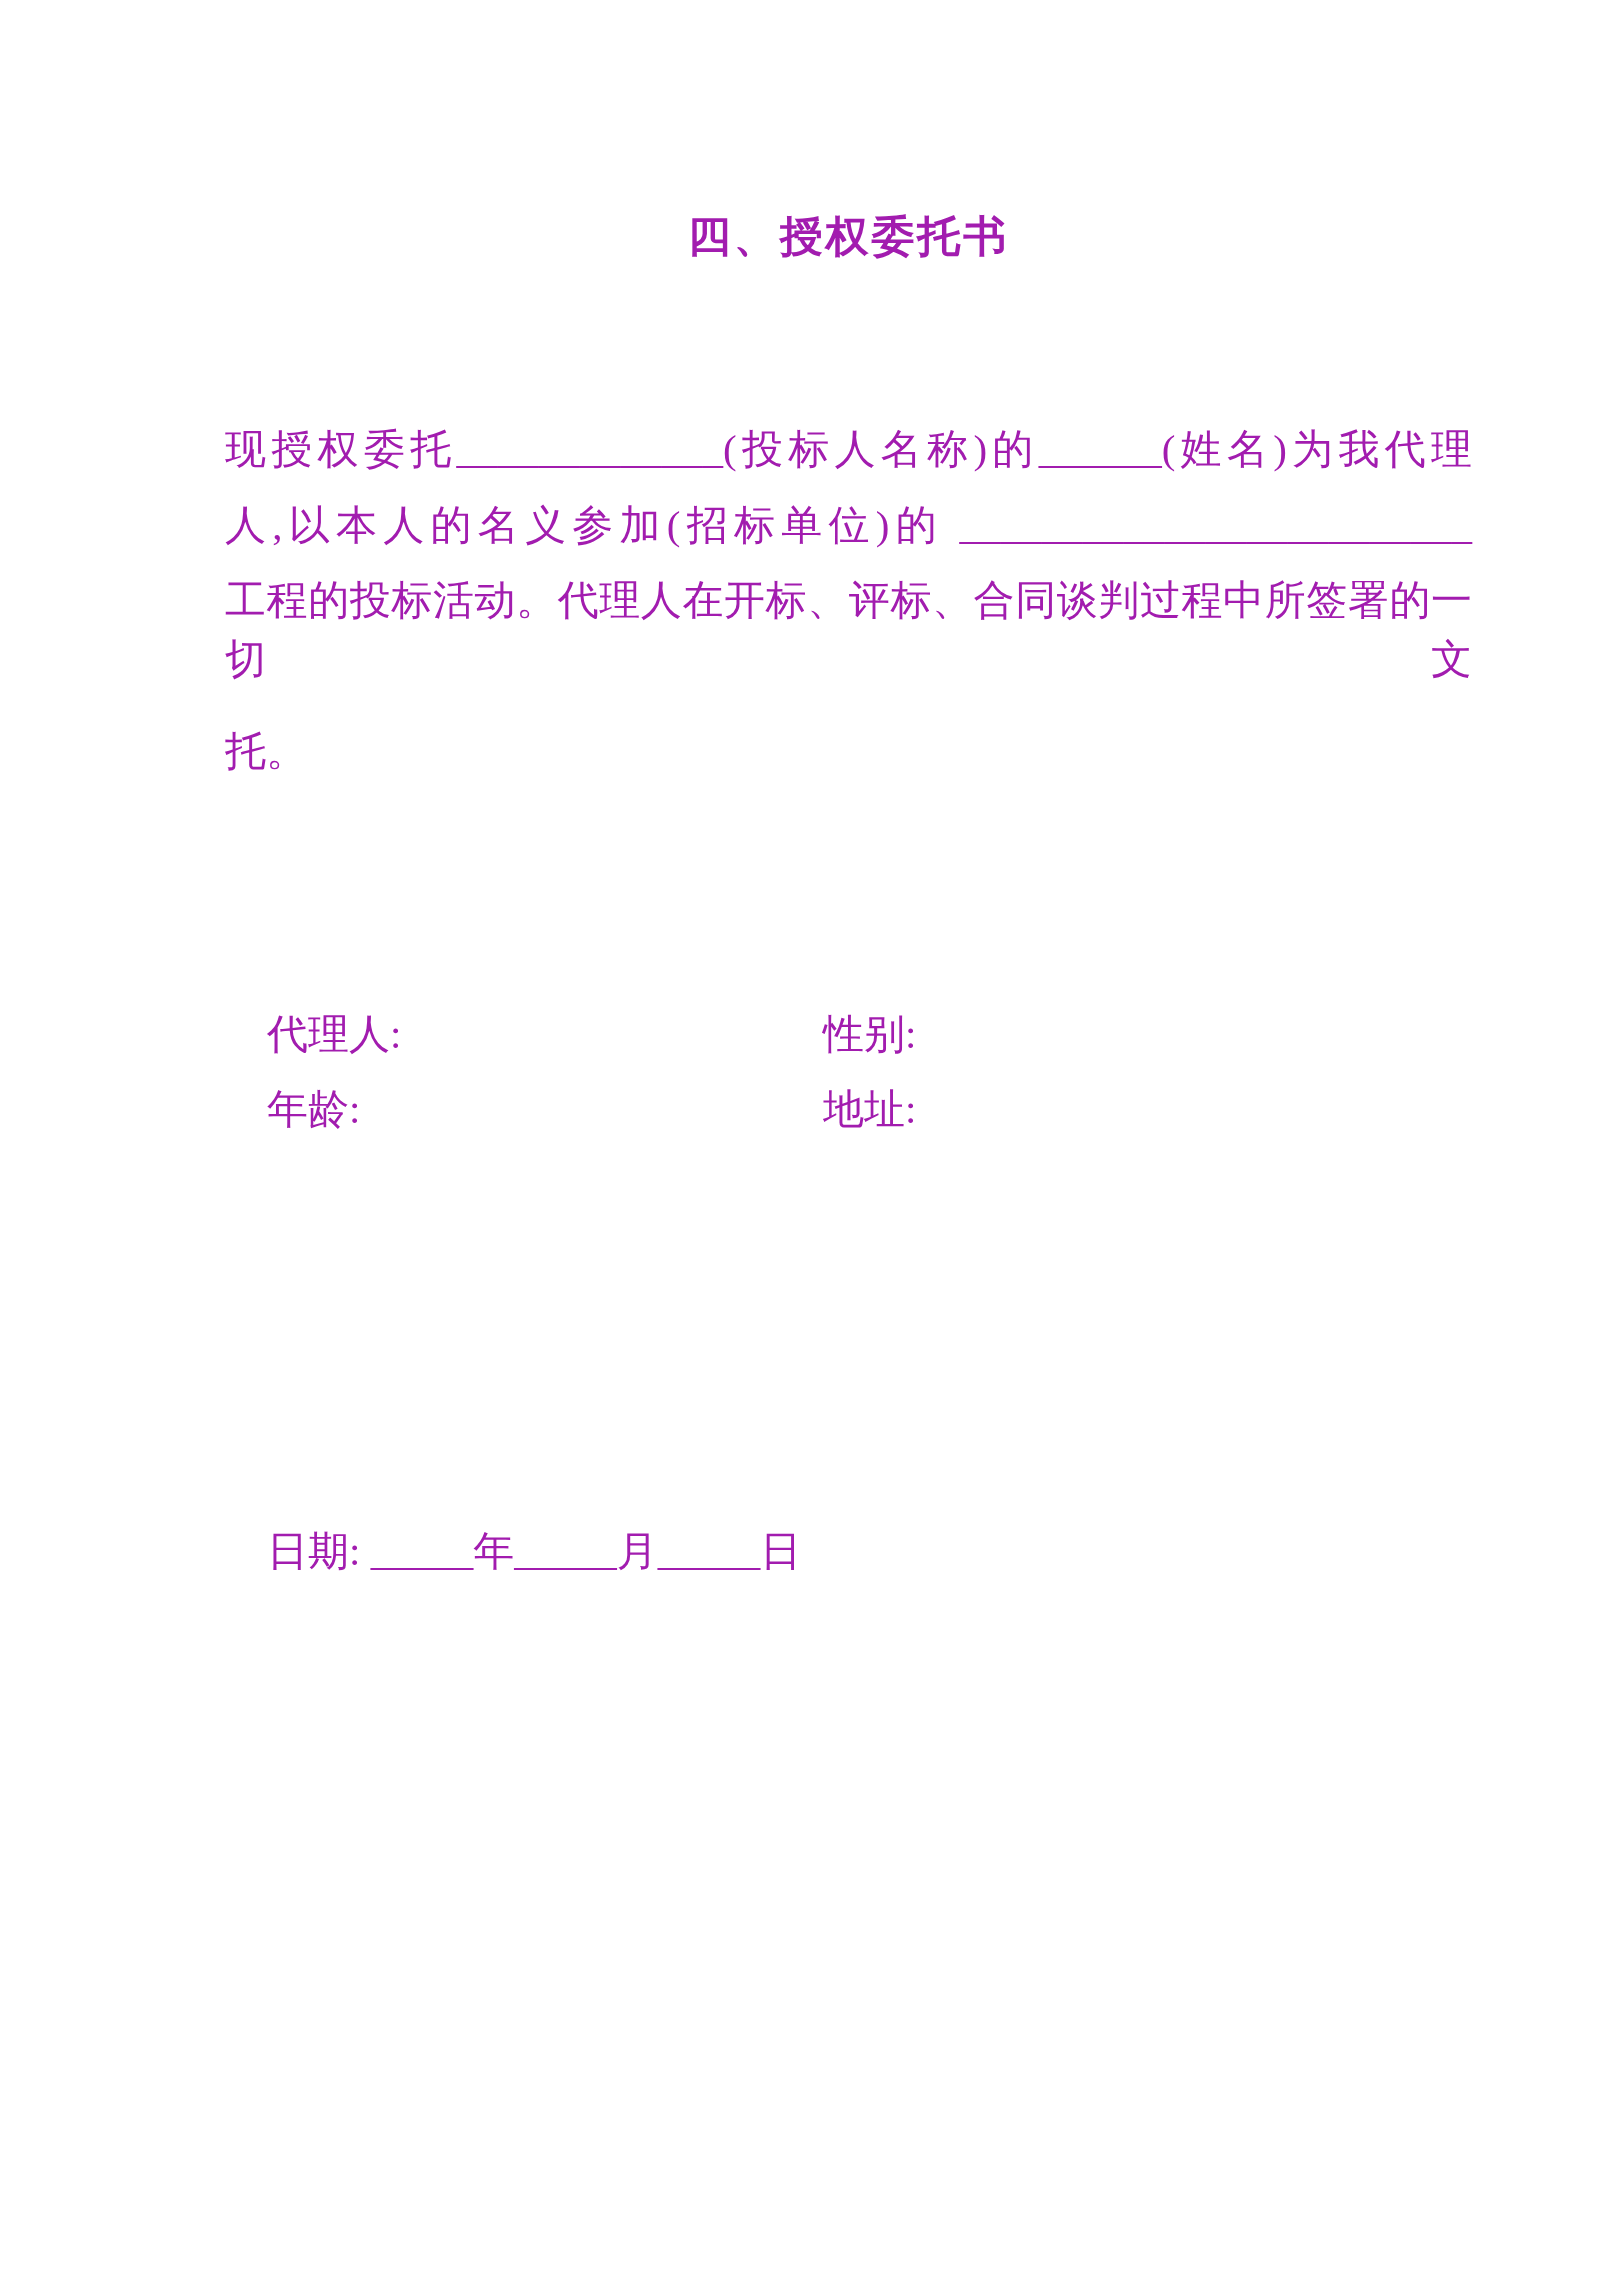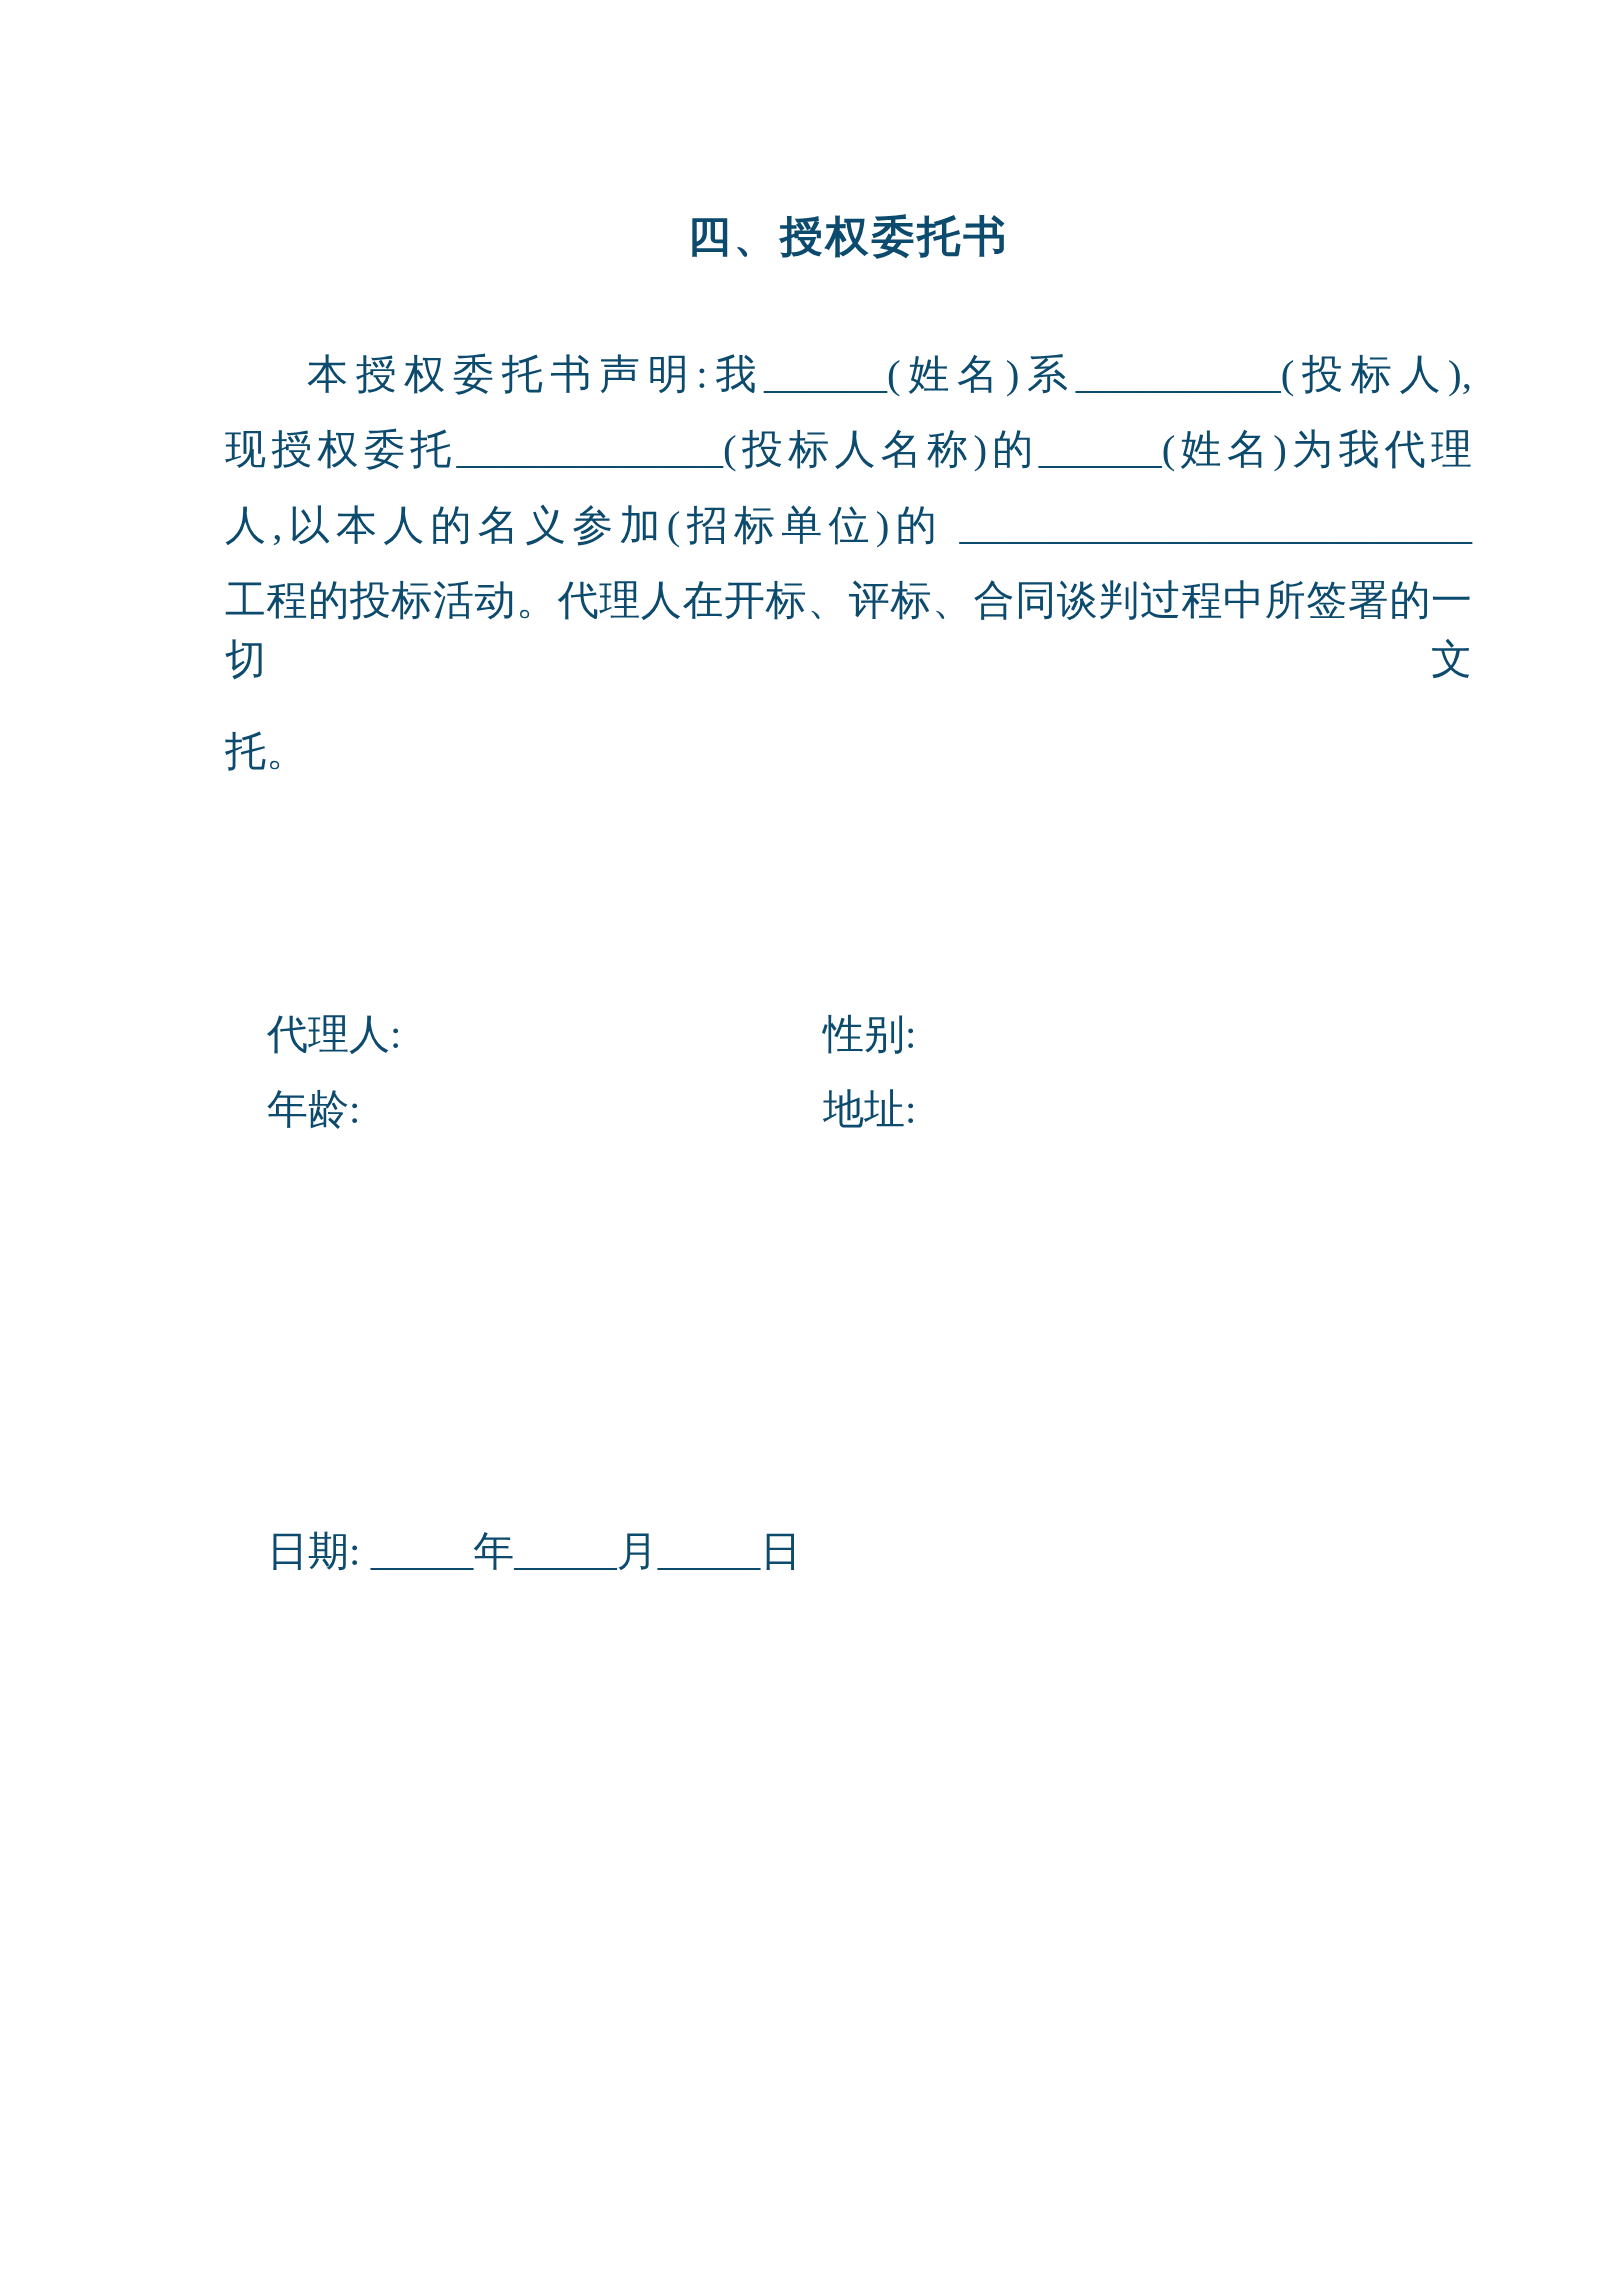--- a/index.html
+++ b/index.html
@@ -5,21 +5,21 @@
   html, body {
     margin: 0;
     padding: 0;
     background: #ffffff;
   }
   .page {
     position: relative;
     width: 1621px;
     height: 1942px;
     background: #ffffff;
-    color: #0c4a6e;
+    color: #a21caf;
     font-family: "Liberation Serif", "DejaVu Serif", serif;
     overflow: hidden;
     border-radius: 26px;
   }
   .doc-title {
     position: absolute;
     top: 208px;
     left: 225px;
     width: 1247px;
     margin: 0;
@@ -62,23 +62,20 @@
     font-size: 25px;
   }
 </style>
 </head>
 <body>
 
 <div class="page">
 
   <h1 class="doc-title">四、授权委托书</h1>
 
-  <div class="pline fill indent" style="top:345px;">
-    <span>本授权委托书声明:我</span><span class="blank">______</span><span>(姓名)系</span><span class="blank">__________</span><span>(投标人),</span>
-  </div>
 
   <div class="pline fill" style="top:420px;">
     <span>现授权委托</span><span class="blank">_____________</span><span>(投标人名称)的</span><span class="blank">______</span><span>(姓名)为我代理</span>
   </div>
 
   <div class="pline fill" style="top:496px;">
     <span>人,以本人的名义参加(招标单位)的 </span><span class="blank">_________________________</span>
   </div>
 
   <div class="pline fill" style="top:571px;">

